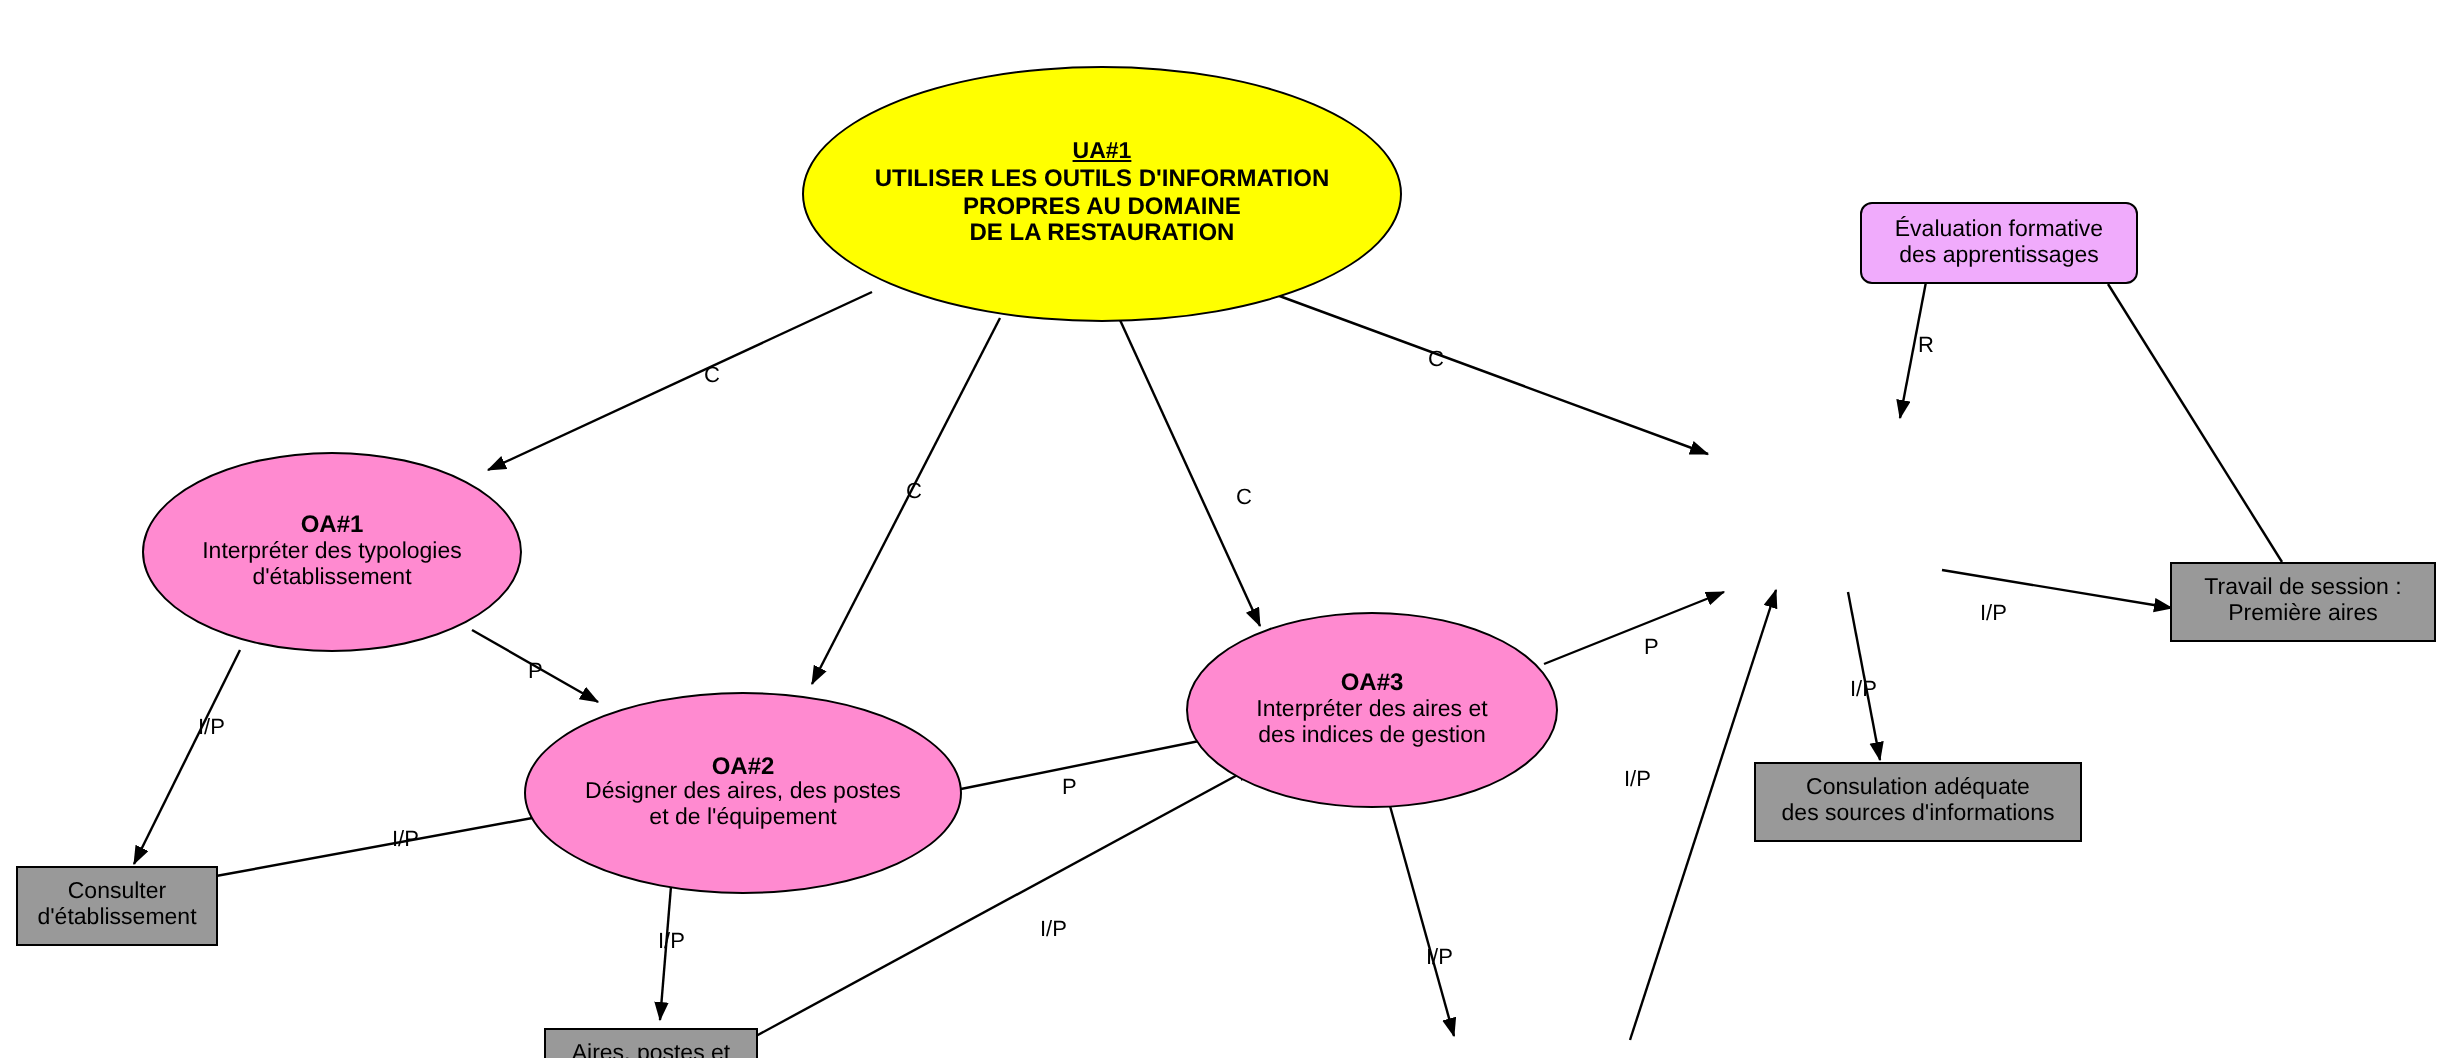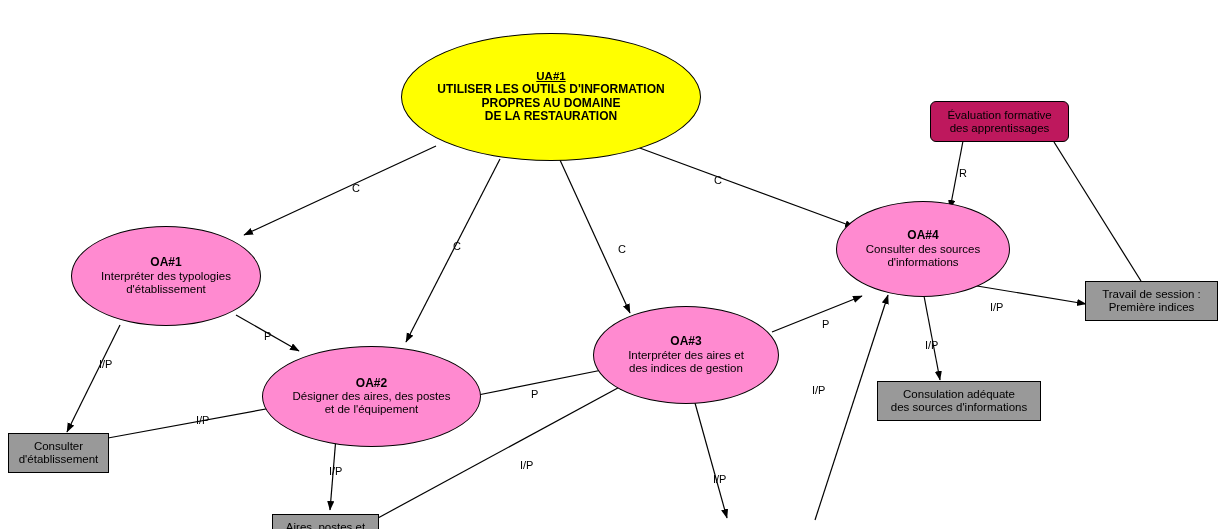--- a/index.html
+++ b/index.html
@@ -43,21 +43,21 @@
   .ellipse-pink {
     background: #ff8ad0;
   }
   .rect {
     border: 1px solid #000000;
   }
   .rect-gray {
     background: #999999;
   }
   .rect-cyan {
-    background: #be185d;
+    background: #f0abfc;
     border-radius: 6px;
   }
   .node .inner {
     line-height: 1.12;
     padding: 0 6px;
   }
   .t-title {
     font-size: 11.5px;
     font-weight: bold;
     text-decoration: underline;
@@ -139,27 +139,20 @@
   </div>
 
   <div class="node ellipse ellipse-pink" style="left:593px; top:277px; width:186px; height:98px;">
     <div class="inner">
       <div class="t-bold">OA#3</div>
       <div class="t-normal">Interpréter des aires et</div>
       <div class="t-normal">des indices de gestion</div>
     </div>
   </div>
 
-  <div class="node ellipse ellipse-pink" style="left:836px; top:172px; width:174px; height:96px;">
-    <div class="inner">
-      <div class="t-bold">OA#4</div>
-      <div class="t-normal">Consulter des sources</div>
-      <div class="t-normal">d'informations</div>
-    </div>
-  </div>
 
   <div class="node rect rect-cyan" style="left:930px; top:72px; width:139px; height:41px;">
     <div class="inner">
       <div class="t-normal">Évaluation formative</div>
       <div class="t-normal">des apprentissages</div>
     </div>
   </div>
 
   <div class="node rect rect-gray" style="left:8px; top:404px; width:101px; height:40px;">
     <div class="inner">
@@ -179,21 +172,21 @@
   <div class="node rect rect-gray" style="left:877px; top:352px; width:164px; height:40px;">
     <div class="inner">
       <div class="t-normal">Consulation adéquate</div>
       <div class="t-normal">des sources d'informations</div>
     </div>
   </div>
 
   <div class="node rect rect-gray" style="left:1085px; top:252px; width:133px; height:40px;">
     <div class="inner">
       <div class="t-normal">Travail de session :</div>
-      <div class="t-normal">Première indices</div>
+      <div class="t-normal">Première aires</div>
     </div>
   </div>
 
   <div class="edge-label" style="left:352px; top:153px;">C</div>
   <div class="edge-label" style="left:453px; top:211px;">C</div>
   <div class="edge-label" style="left:618px; top:214px;">C</div>
   <div class="edge-label" style="left:714px; top:145px;">C</div>
   <div class="edge-label" style="left:264px; top:301px;">P</div>
   <div class="edge-label" style="left:531px; top:359px;">P</div>
   <div class="edge-label" style="left:822px; top:289px;">P</div>

